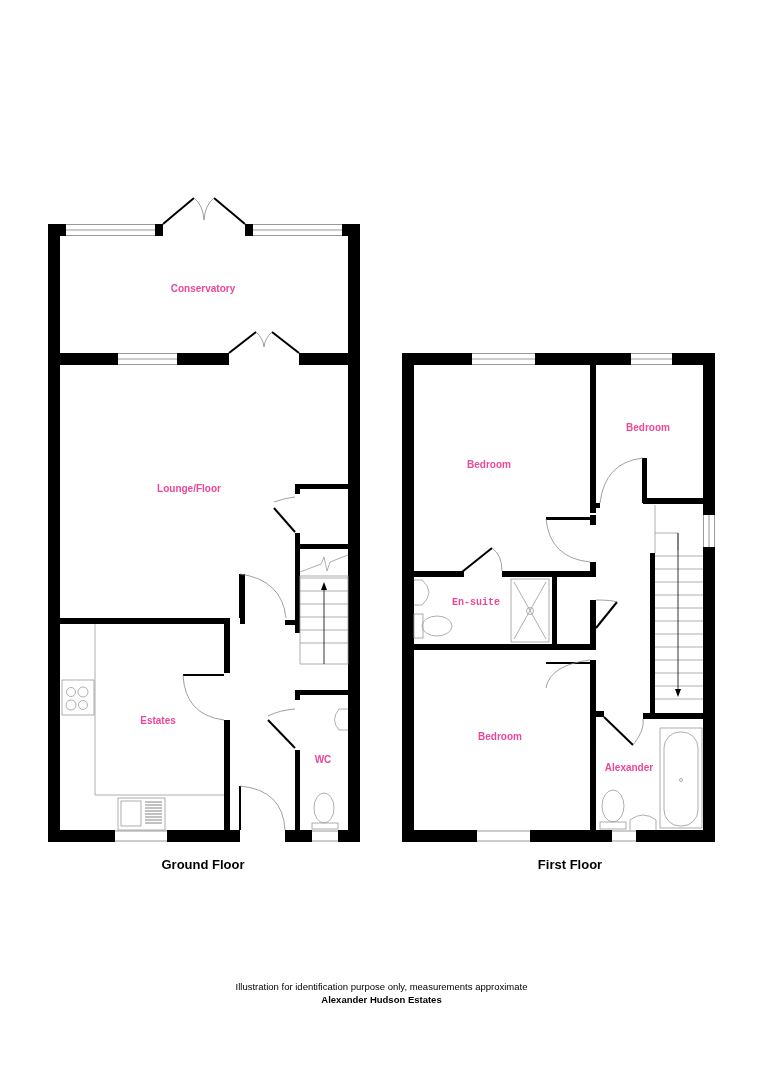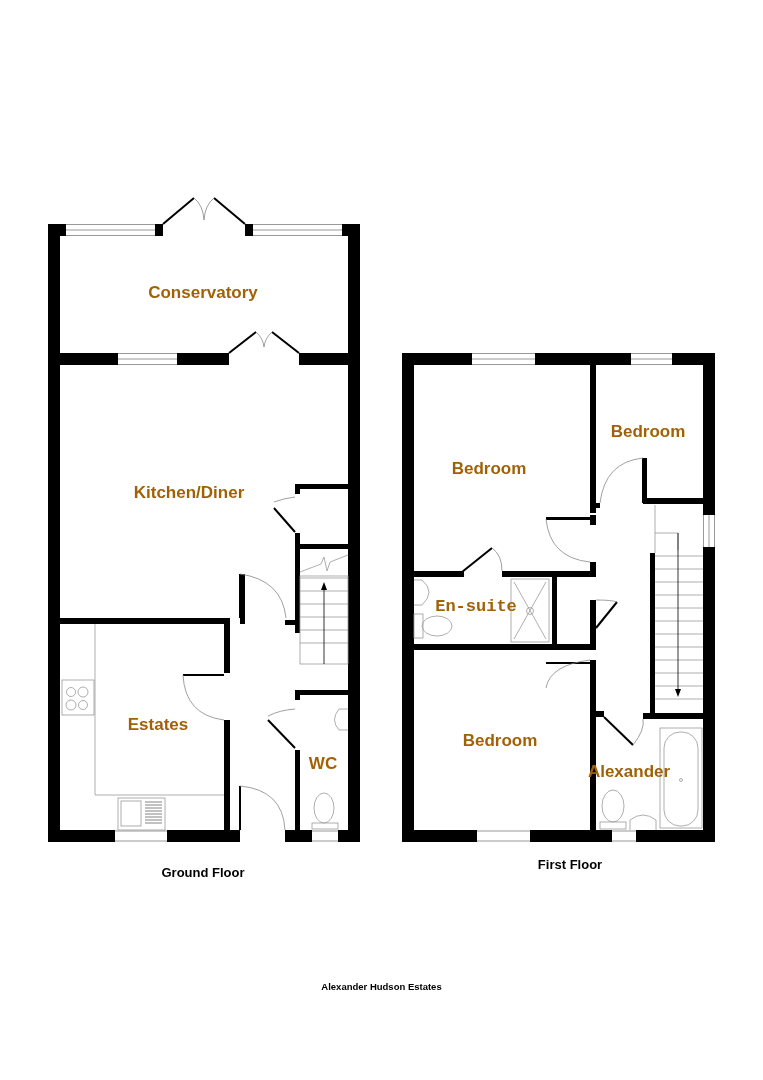--- a/index.html
+++ b/index.html
@@ -1,18 +1,18 @@
 <!DOCTYPE html>
 <html><head>
 <meta charset="utf-8">
 <style>
   html, body { margin:0; padding:0; background:#ffffff; }
   body { width:763px; height:1080px; position:relative; overflow:hidden; font-family:"Liberation Sans", sans-serif; }
   svg.plan { position:absolute; left:0; top:0; }
-  .lbl { position:absolute; font-weight:bold; font-size:17px; color:#a16207; white-space:nowrap; transform:translateX(-50%); }
+  .lbl { position:absolute; font-weight:bold; font-size:10px; color:#ec4899; white-space:nowrap; transform:translateX(-50%); }
   .floor-title { position:absolute; font-weight:bold; font-size:13px; color:#000; white-space:nowrap; transform:translateX(-50%); }
   .disclaimer { position:absolute; left:0; width:763px; top:981px; text-align:center; font-size:9.5px; line-height:12.5px; color:#000; }
   .disclaimer b { font-weight:bold; }
 </style>
 </head>
 <body>
 
 <svg class="plan" width="763" height="1080" viewBox="0 0 763 1080" xmlns="http://www.w3.org/2000/svg">
 
   <g>
@@ -232,28 +232,29 @@
       <rect x="664" y="732" width="34" height="94" rx="16"></rect>
       <circle cx="681" cy="780" r="1.5"></circle>
       <ellipse cx="613" cy="806" rx="11" ry="16"></ellipse>
       <rect x="600" y="822" width="26" height="7"></rect>
       <path d="M630 830 L630 820 Q643 810 656 820 L656 830"></path>
     </g>
   </g>
 </svg>
 
 <div class="lbl" style="left:203px; top:283px;">Conservatory</div>
-<div class="lbl" style="left:189px; top:483px;">Kitchen/Diner</div>
+<div class="lbl" style="left:189px; top:483px;">Lounge/Floor</div>
 <div class="lbl" style="left:158px; top:715px;">Estates</div>
 <div class="lbl" style="left:323px; top:754px;">WC</div>
 
 <div class="lbl" style="left:489px; top:459px;">Bedroom</div>
 <div class="lbl" style="left:648px; top:422px;">Bedroom</div>
 <div class="lbl" style="left:476px; top:597px;font-family:Liberation Mono, monospace;">En-suite</div>
 <div class="lbl" style="left:500px; top:731px;">Bedroom</div>
 <div class="lbl" style="left:629px; top:762px;">Alexander</div>
 
-<div class="floor-title" style="left:203px; top:857px;margin-top:8px;">Ground Floor</div>
+<div class="floor-title" style="left:203px; top:857px;">Ground Floor</div>
 <div class="floor-title" style="left:570px; top:857px;">First Floor</div>
 
 <div class="disclaimer">
+  <div>Illustration for identification purpose only, measurements approximate</div>
   <div><b>Alexander Hudson Estates</b></div>
 </div>
 
 </body></html>

